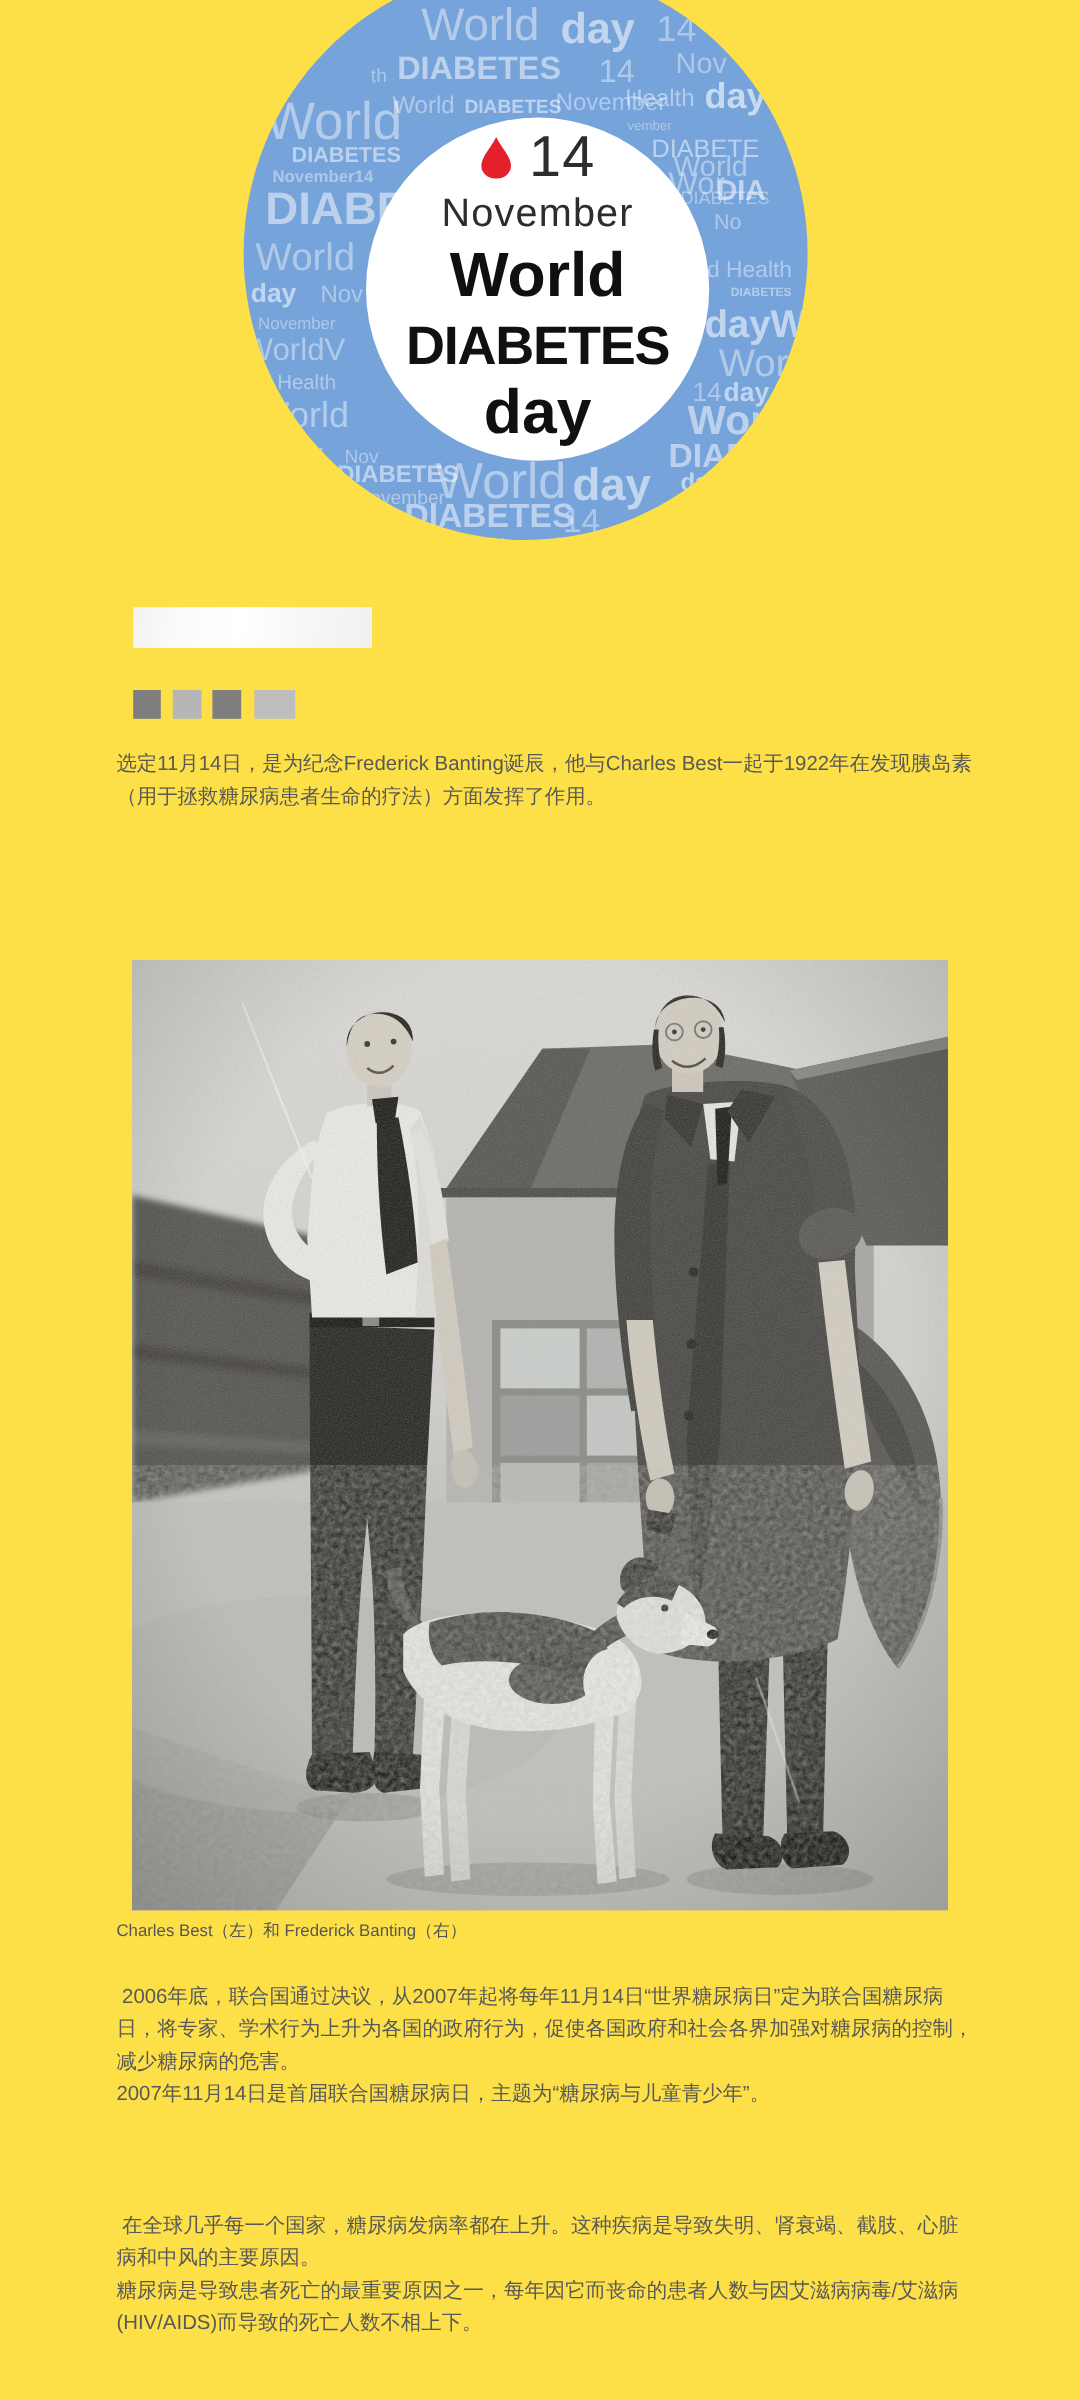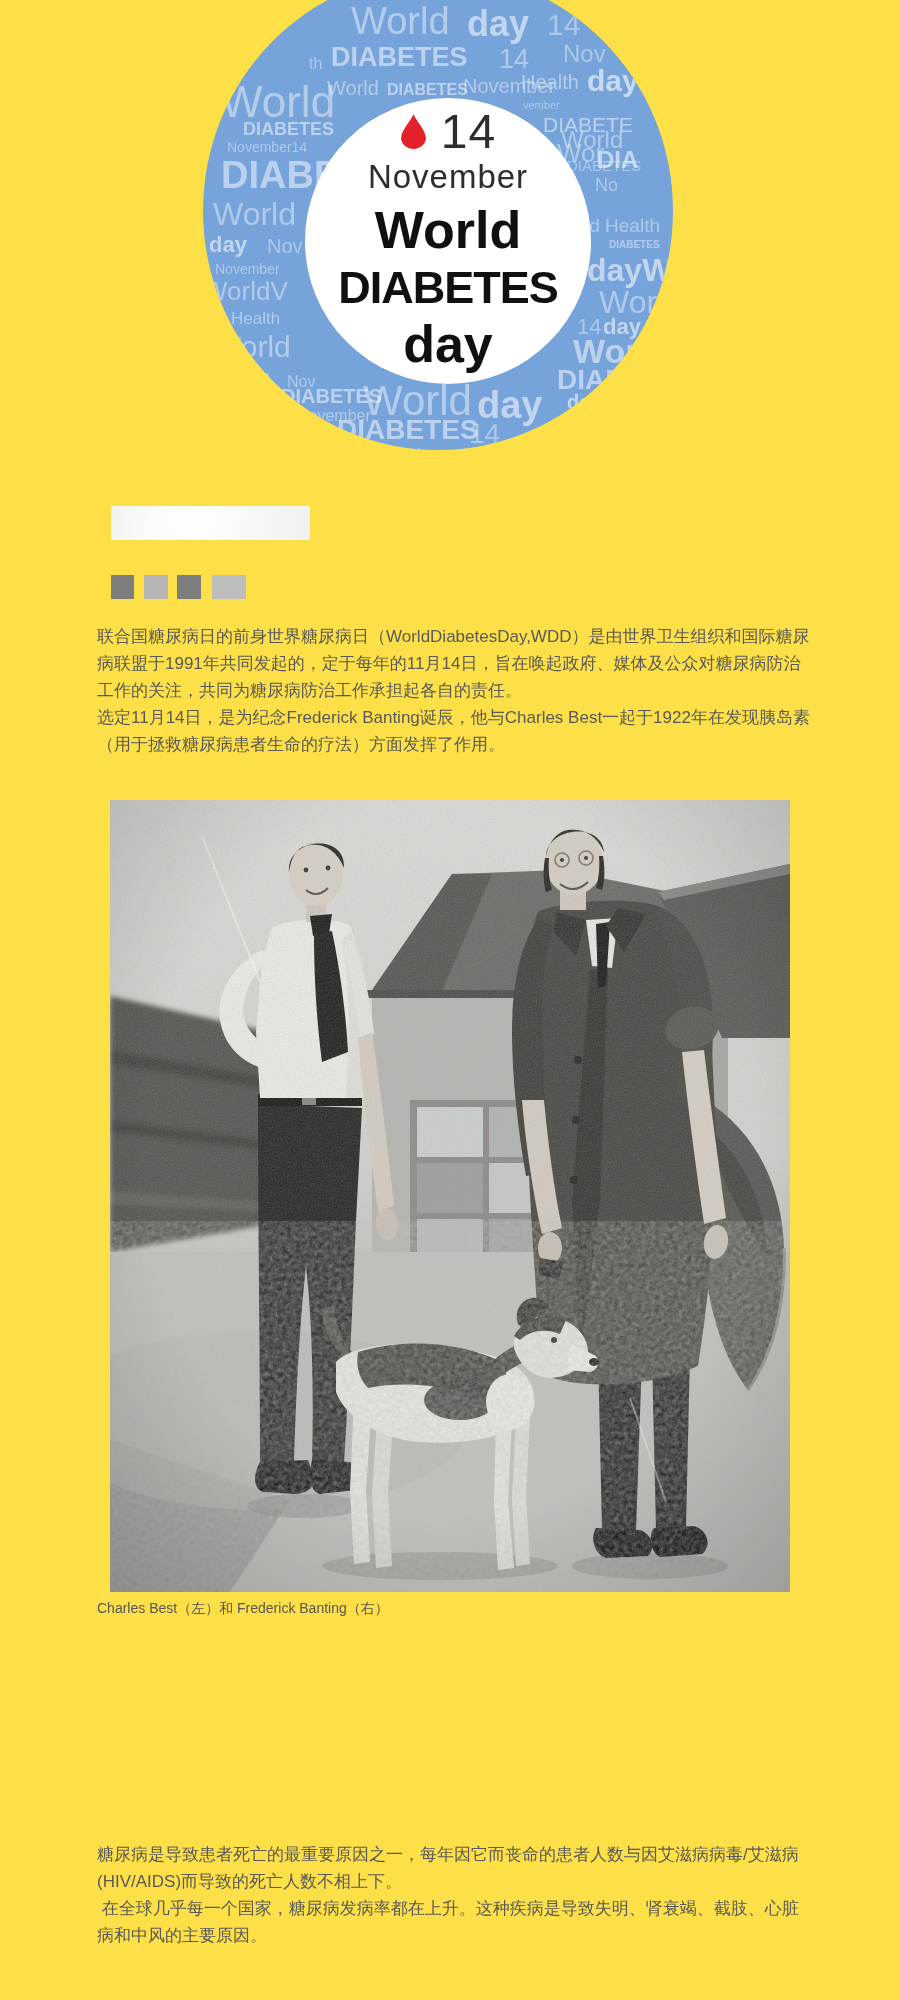--- a/index.html
+++ b/index.html
@@ -55,21 +55,21 @@
           <span class="wc" style="left: 260px; top: 104px; font-size: 20px; font-weight: 400; opacity: 0.42;">November</span>
           <span class="wc" style="left: 318px; top: 100px; font-size: 20px; font-weight: 400; opacity: 0.45;">Health</span>
           <span class="wc" style="left: 384px; top: 94px; font-size: 30px; font-weight: 700; opacity: 0.6;">day</span>
           <span class="wc" style="left: 320px; top: 128px; font-size: 11px; font-weight: 400; opacity: 0.4;">vember</span>
           <span class="wc" style="left: 340px; top: 142px; font-size: 21px; font-weight: 400; opacity: 0.5;">DIABETE</span>
           <span class="wc" style="left: 354px; top: 168px; font-size: 26px; font-weight: 400; opacity: 0.42;">Wor</span>
           <span class="wc" style="left: 394px; top: 176px; font-size: 24px; font-weight: 700; opacity: 0.55; text-align: center;">DIA</span>
           <span class="wc" style="left: 392px; top: 204px; font-size: 18px; font-weight: 400; opacity: 0.4;">No</span>
           <span class="wc" style="left: 18px; top: 108px; font-size: 44px; font-weight: 400; opacity: 0.45;">World</span>
           <span class="wc" style="left: 40px; top: 148px; font-size: 18px; font-weight: 700; opacity: 0.5;">DIABETES</span>
-          <span class="wc" style="left: 24px; top: 168px; font-size: 14px; font-weight: 400; opacity: 0.4;">November14</span>
+          <span class="wc" style="left: 24px; top: 168px; font-size: 14px; font-weight: 700; opacity: 0.4;">November14</span>
           <span class="wc" style="left: 18px; top: 184px; font-size: 38px; font-weight: 700; opacity: 0.5;">DIABE</span>
           <span class="wc" style="left: 10px; top: 226px; font-size: 32px; font-weight: 400; opacity: 0.42;">World</span>
           <span class="wc" style="left: 6px; top: 262px; font-size: 22px; font-weight: 700; opacity: 0.55;">day</span>
           <span class="wc" style="left: 64px; top: 264px; font-size: 20px; font-weight: 400; opacity: 0.4;">Nov</span>
           <span class="wc" style="left: 12px; top: 290px; font-size: 14px; font-weight: 400; opacity: 0.4;">November</span>
           <span class="wc" style="left: 0px; top: 306px; font-size: 26px; font-weight: 400; opacity: 0.42;">WorldV</span>
           <span class="wc" style="left: 6px; top: 338px; font-size: 17px; font-weight: 400; opacity: 0.4;">14</span>
           <span class="wc" style="left: 28px; top: 338px; font-size: 17px; font-weight: 400; opacity: 0.42;">Health</span>
           <span class="wc" style="left: 10px; top: 360px; font-size: 30px; font-weight: 400; opacity: 0.45;">World</span>
           <span class="wc" style="left: 0px; top: 396px; font-size: 22px; font-weight: 700; opacity: 0.5;">TES</span>
@@ -116,21 +116,20 @@
 
   <div class="ghost"></div>
   <div class="squares">
       <span style="left: 111px; width: 23px; background: rgb(126, 126, 126);"></span>
       <span style="left: 144px; width: 24px; background: rgb(182, 182, 182);"></span>
       <span style="left: 177px; width: 24px; background: rgb(126, 126, 126);"></span>
       <span style="left: 212px; width: 34px; background: rgb(189, 189, 189);"></span>
     </div>
 
   <div class="tblock" style="top:623px;">
-    <p>联合国糖尿病日的前身世界糖尿病日（WorldDiabetesDay,WDD）是由世界卫生组织和国际糖尿病联盟于1991年共同发起的，定于每年的11月14日，旨在唤起政府、媒体及公众对糖尿病防治工作的关注，共同为糖尿病防治工作承担起各自的责任。</p>
     <p>选定11月14日，是为纪念Frederick Banting诞辰，他与Charles Best一起于1922年在发现胰岛素（用于拯救糖尿病患者生命的疗法）方面发挥了作用。</p>
   </div>
 
   <div class="photo">
     <svg width="680" height="792" viewBox="0 0 680 792">
       <defs>
         <linearGradient id="bgGrad" x1="0" y1="0" x2="0" y2="1">
           <stop offset="0" stop-color="#dcdbd7"></stop>
             <stop offset="0.45" stop-color="#d3d2ce"></stop>
           <stop offset="0.6" stop-color="#c6c5c1"></stop>
@@ -269,19 +268,23 @@
       <rect x="0" y="455" width="680" height="337" filter="url(#gravel)" opacity="0.5"></rect>
       <rect x="0" y="0" width="680" height="792" filter="url(#grain)" opacity="0.35"></rect>
       <path d="M92,36 L150,182" stroke="#f4f3ef" stroke-width="2" opacity="0.5"></path>
       <path d="M520,598 L556,702" stroke="#eceae6" stroke-width="2" opacity="0.4"></path>
       <rect x="0" y="0" width="680" height="792" fill="url(#vig)"></rect>
     </svg>
   </div>
 
   <div class="caption">Charles Best（左）和 Frederick Banting（右）</div>
 
+  <div class="tblock" style="top:1650px;">
+    <p> 2006年底，联合国通过决议，从2007年起将每年11月14日“世界糖尿病日”定为联合国糖尿病日，将专家、学术行为上升为各国的政府行为，促使各国政府和社会各界加强对糖尿病的控制，减少糖尿病的危害。</p>
+    <p>2007年11月14日是首届联合国糖尿病日，主题为“糖尿病与儿童青少年”。</p>
+  </div>
 
   <div class="tblock" style="top:1841px;">
+    <p> 在全球几乎每一个国家，糖尿病发病率都在上升。这种疾病是导致失明、肾衰竭、截肢、心脏病和中风的主要原因。</p>
     <p>糖尿病是导致患者死亡的最重要原因之一，每年因它而丧命的患者人数与因艾滋病病毒/艾滋病(HIV/AIDS)而导致的死亡人数不相上下。</p>
-    <p> 在全球几乎每一个国家，糖尿病发病率都在上升。这种疾病是导致失明、肾衰竭、截肢、心脏病和中风的主要原因。</p>
   </div>
 
 </div>
 
 </body></html>

